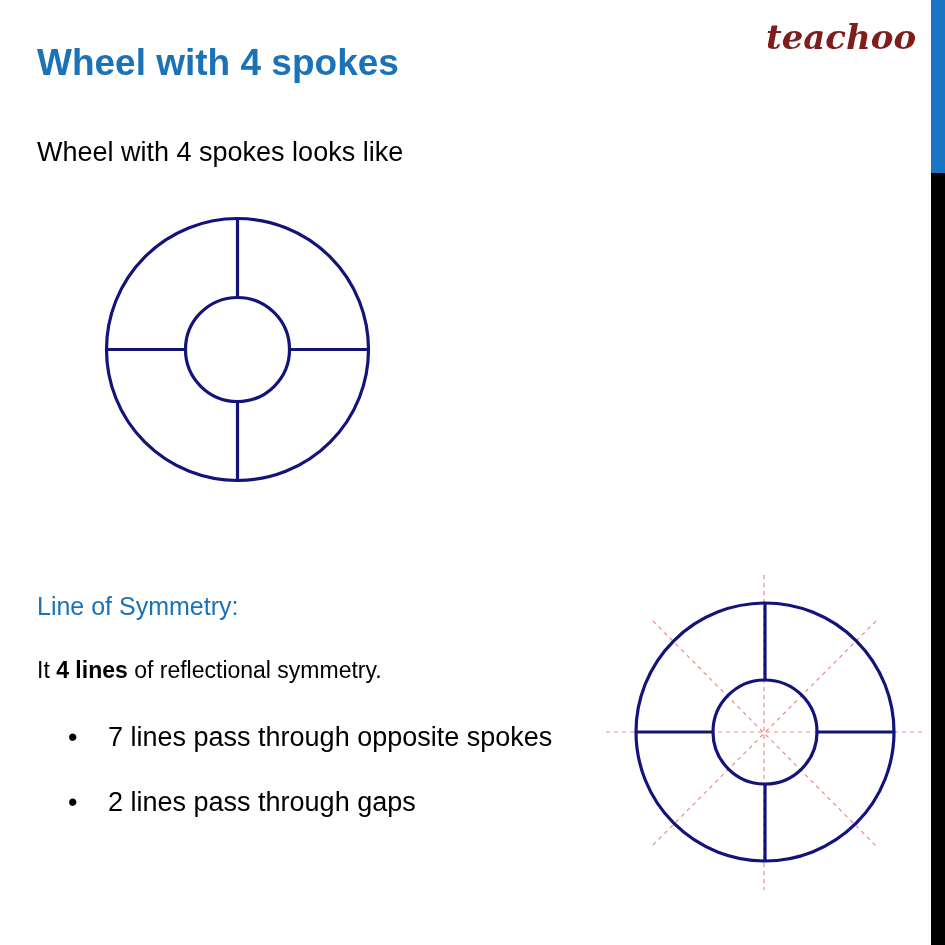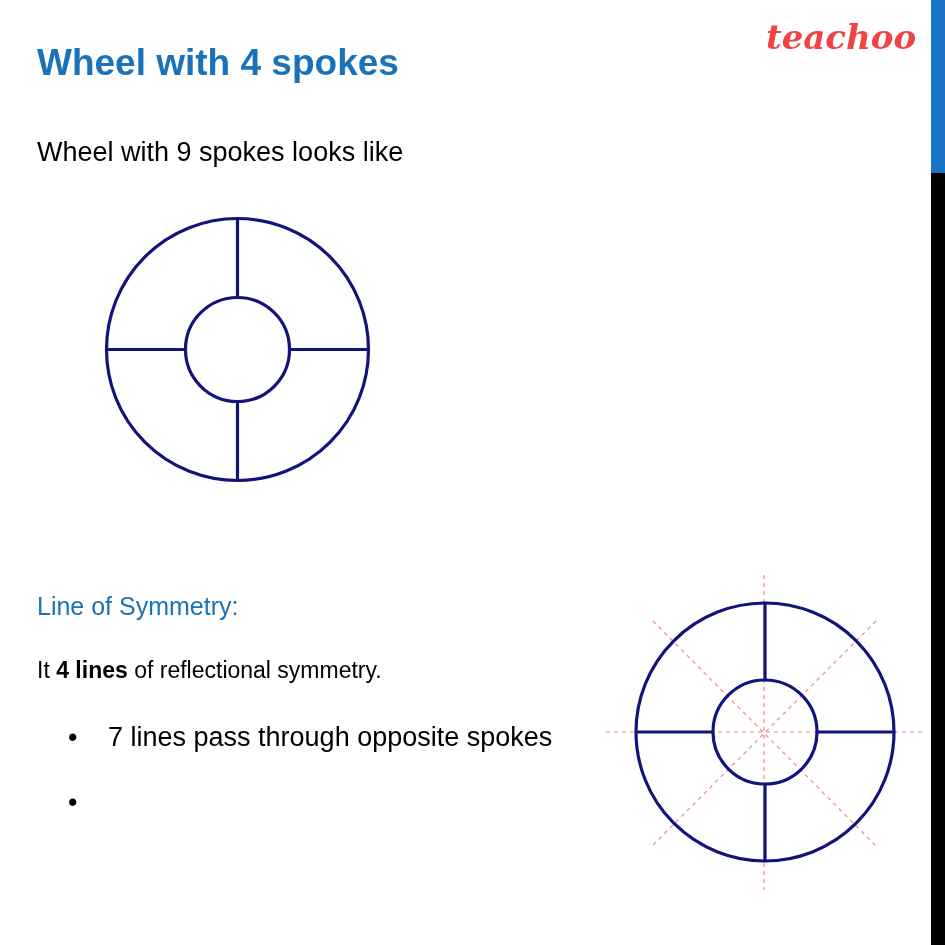--- a/index.html
+++ b/index.html
@@ -7,21 +7,21 @@
     width: 945px; height: 945px; position: relative; overflow: hidden;
     background: #ffffff;
     font-family: "Liberation Sans", "DejaVu Sans", sans-serif;
     color: #000;
   }
   .sidebar-blue { position: absolute; left: 931px; top: 0; width: 14px; height: 173px; background: #1a74c4; }
   .sidebar-black { position: absolute; left: 931px; top: 173px; width: 14px; height: 772px; background: #000; }
   .logo {
     position: absolute; left: 766px; top: 17px;
     font-family: "DejaVu Serif", serif; font-style: italic; font-weight: bold;
-    font-size: 34px; letter-spacing: 0px; color: #ef4444;
+    font-size: 34px; letter-spacing: 0px; color: #7f1d1d;
   }
   .title {
     position: absolute; left: 37px; top: 42px;
     font-size: 37px; font-weight: bold; color: #1a73b8;
   }
   .intro { position: absolute; left: 37px; top: 137px; font-size: 27px; }
   .wheel1 { position: absolute; left: 100px; top: 212px; }
   .los-heading { position: absolute; left: 37px; top: 592px; font-size: 25px; color: #1a73b8; }
   .statement { position: absolute; left: 37px; top: 657px; font-size: 23px; }
   .statement b { font-weight: bold; }
@@ -33,21 +33,21 @@
 </head>
 <body>
 
 <div class="sidebar-blue"></div>
 <div class="sidebar-black"></div>
 
 <div class="logo">teachoo</div>
 
 <div class="title">Wheel with 4 spokes</div>
 
-<div class="intro">Wheel with 9 spokes looks like</div>
+<div class="intro">Wheel with 4 spokes looks like</div>
 
 <svg class="wheel1" width="276" height="272" viewBox="0 0 276 272">
   <g fill="none" stroke="#13137a" stroke-width="3.2">
     <circle cx="137.5" cy="137.5" r="131"></circle>
     <circle cx="137.5" cy="137.5" r="52"></circle>
     <line x1="137.5" y1="6.5" x2="137.5" y2="85.5"></line>
     <line x1="137.5" y1="189.5" x2="137.5" y2="268.5"></line>
     <line x1="6.5" y1="137.5" x2="85.5" y2="137.5"></line>
     <line x1="189.5" y1="137.5" x2="268.5" y2="137.5"></line>
   </g>
@@ -57,20 +57,21 @@
 
 <div class="statement"><span>It </span><b>4 lines</b><span> of reflectional symmetry.</span></div>
 
 <ul class="bullets">
   <li>
     <span class="dot">•</span>
     <span>7 lines pass through opposite spokes</span>
   </li>
   <li>
     <span class="dot">•</span>
+    <span>2 lines pass through gaps</span>
   </li>
 </ul>
 
 <svg class="wheel2" width="325" height="325" viewBox="0 0 325 325">
   <g stroke="#f08a8a" stroke-width="1.2" stroke-dasharray="4,4" fill="none">
     <line x1="161" y1="5" x2="161" y2="320"></line>
     <line x1="3" y1="162" x2="322" y2="162"></line>
     <line x1="50" y1="51" x2="274" y2="277"></line>
     <line x1="273" y1="51" x2="48" y2="277"></line>
   </g>

